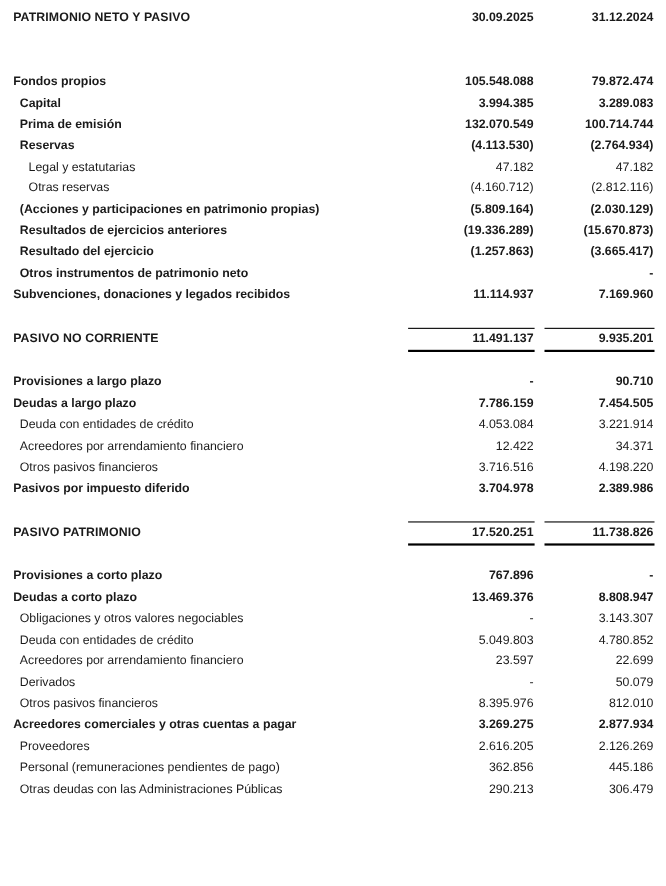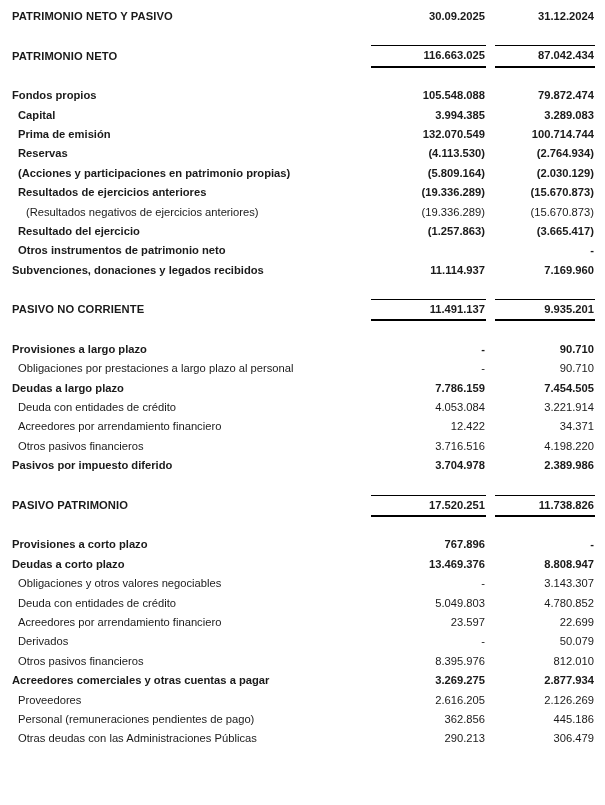--- a/index.html
+++ b/index.html
@@ -94,26 +94,20 @@
     <tbody id="tbody">
         <tr class="headrow">
           <td class="label ind0 caps">PATRIMONIO NETO Y PASIVO</td>
           <td class="num bold">30.09.2025</td>
           <td class="gap"></td>
           <td class="num bold">31.12.2024</td>
         </tr>
         <tr class="spacer">
           <td colspan="4"></td>
         </tr>
-        <tr class="ruled">
-          <td class="label ind0 caps">PATRIMONIO NETO</td>
-          <td class="num bold">116.663.025</td>
-          <td class="gap"></td>
-          <td class="num bold">87.042.434</td>
-        </tr>
         <tr class="spacer">
           <td colspan="4"></td>
         </tr>
         <tr>
           <td class="label ind0 bold">Fondos propios</td>
           <td class="num bold">105.548.088</td>
           <td class="gap"></td>
           <td class="num bold">79.872.474</td>
         </tr>
         <tr>
@@ -128,36 +122,42 @@
           <td class="gap"></td>
           <td class="num bold">100.714.744</td>
         </tr>
         <tr>
           <td class="label ind1 bold">Reservas</td>
           <td class="num bold">(4.113.530)</td>
           <td class="gap"></td>
           <td class="num bold">(2.764.934)</td>
         </tr>
         <tr>
+          <td class="label ind2 regular">Legal y estatutarias</td>
+          <td class="num regular">47.182</td>
+          <td class="gap"></td>
+          <td class="num regular">47.182</td>
+        </tr>
+        <tr>
+          <td class="label ind2 regular">Otras reservas</td>
+          <td class="num regular">(4.160.712)</td>
+          <td class="gap"></td>
+          <td class="num regular">(2.812.116)</td>
+        </tr>
+        <tr>
           <td class="label ind1 bold">(Acciones y participaciones en patrimonio propias)</td>
           <td class="num bold">(5.809.164)</td>
           <td class="gap"></td>
           <td class="num bold">(2.030.129)</td>
         </tr>
         <tr>
           <td class="label ind1 bold">Resultados de ejercicios anteriores</td>
           <td class="num bold">(19.336.289)</td>
           <td class="gap"></td>
           <td class="num bold">(15.670.873)</td>
-        </tr>
-        <tr>
-          <td class="label ind2 regular">(Resultados negativos de ejercicios anteriores)</td>
-          <td class="num regular">(19.336.289)</td>
-          <td class="gap"></td>
-          <td class="num regular">(15.670.873)</td>
         </tr>
         <tr>
           <td class="label ind1 bold">Resultado del ejercicio</td>
           <td class="num bold">(1.257.863)</td>
           <td class="gap"></td>
           <td class="num bold">(3.665.417)</td>
         </tr>
         <tr>
           <td class="label ind1 bold">Otros instrumentos de patrimonio neto</td>
           <td class="num bold"></td>
@@ -182,26 +182,20 @@
         <tr class="spacer">
           <td colspan="4"></td>
         </tr>
         <tr>
           <td class="label ind0 bold">Provisiones a largo plazo</td>
           <td class="num bold dash">-</td>
           <td class="gap"></td>
           <td class="num bold">90.710</td>
         </tr>
         <tr>
-          <td class="label ind1 regular">Obligaciones por prestaciones a largo plazo al personal</td>
-          <td class="num regular dash">-</td>
-          <td class="gap"></td>
-          <td class="num regular">90.710</td>
-        </tr>
-        <tr>
           <td class="label ind0 bold">Deudas a largo plazo</td>
           <td class="num bold">7.786.159</td>
           <td class="gap"></td>
           <td class="num bold">7.454.505</td>
         </tr>
         <tr>
           <td class="label ind1 regular">Deuda con entidades de crédito</td>
           <td class="num regular">4.053.084</td>
           <td class="gap"></td>
           <td class="num regular">3.221.914</td>

